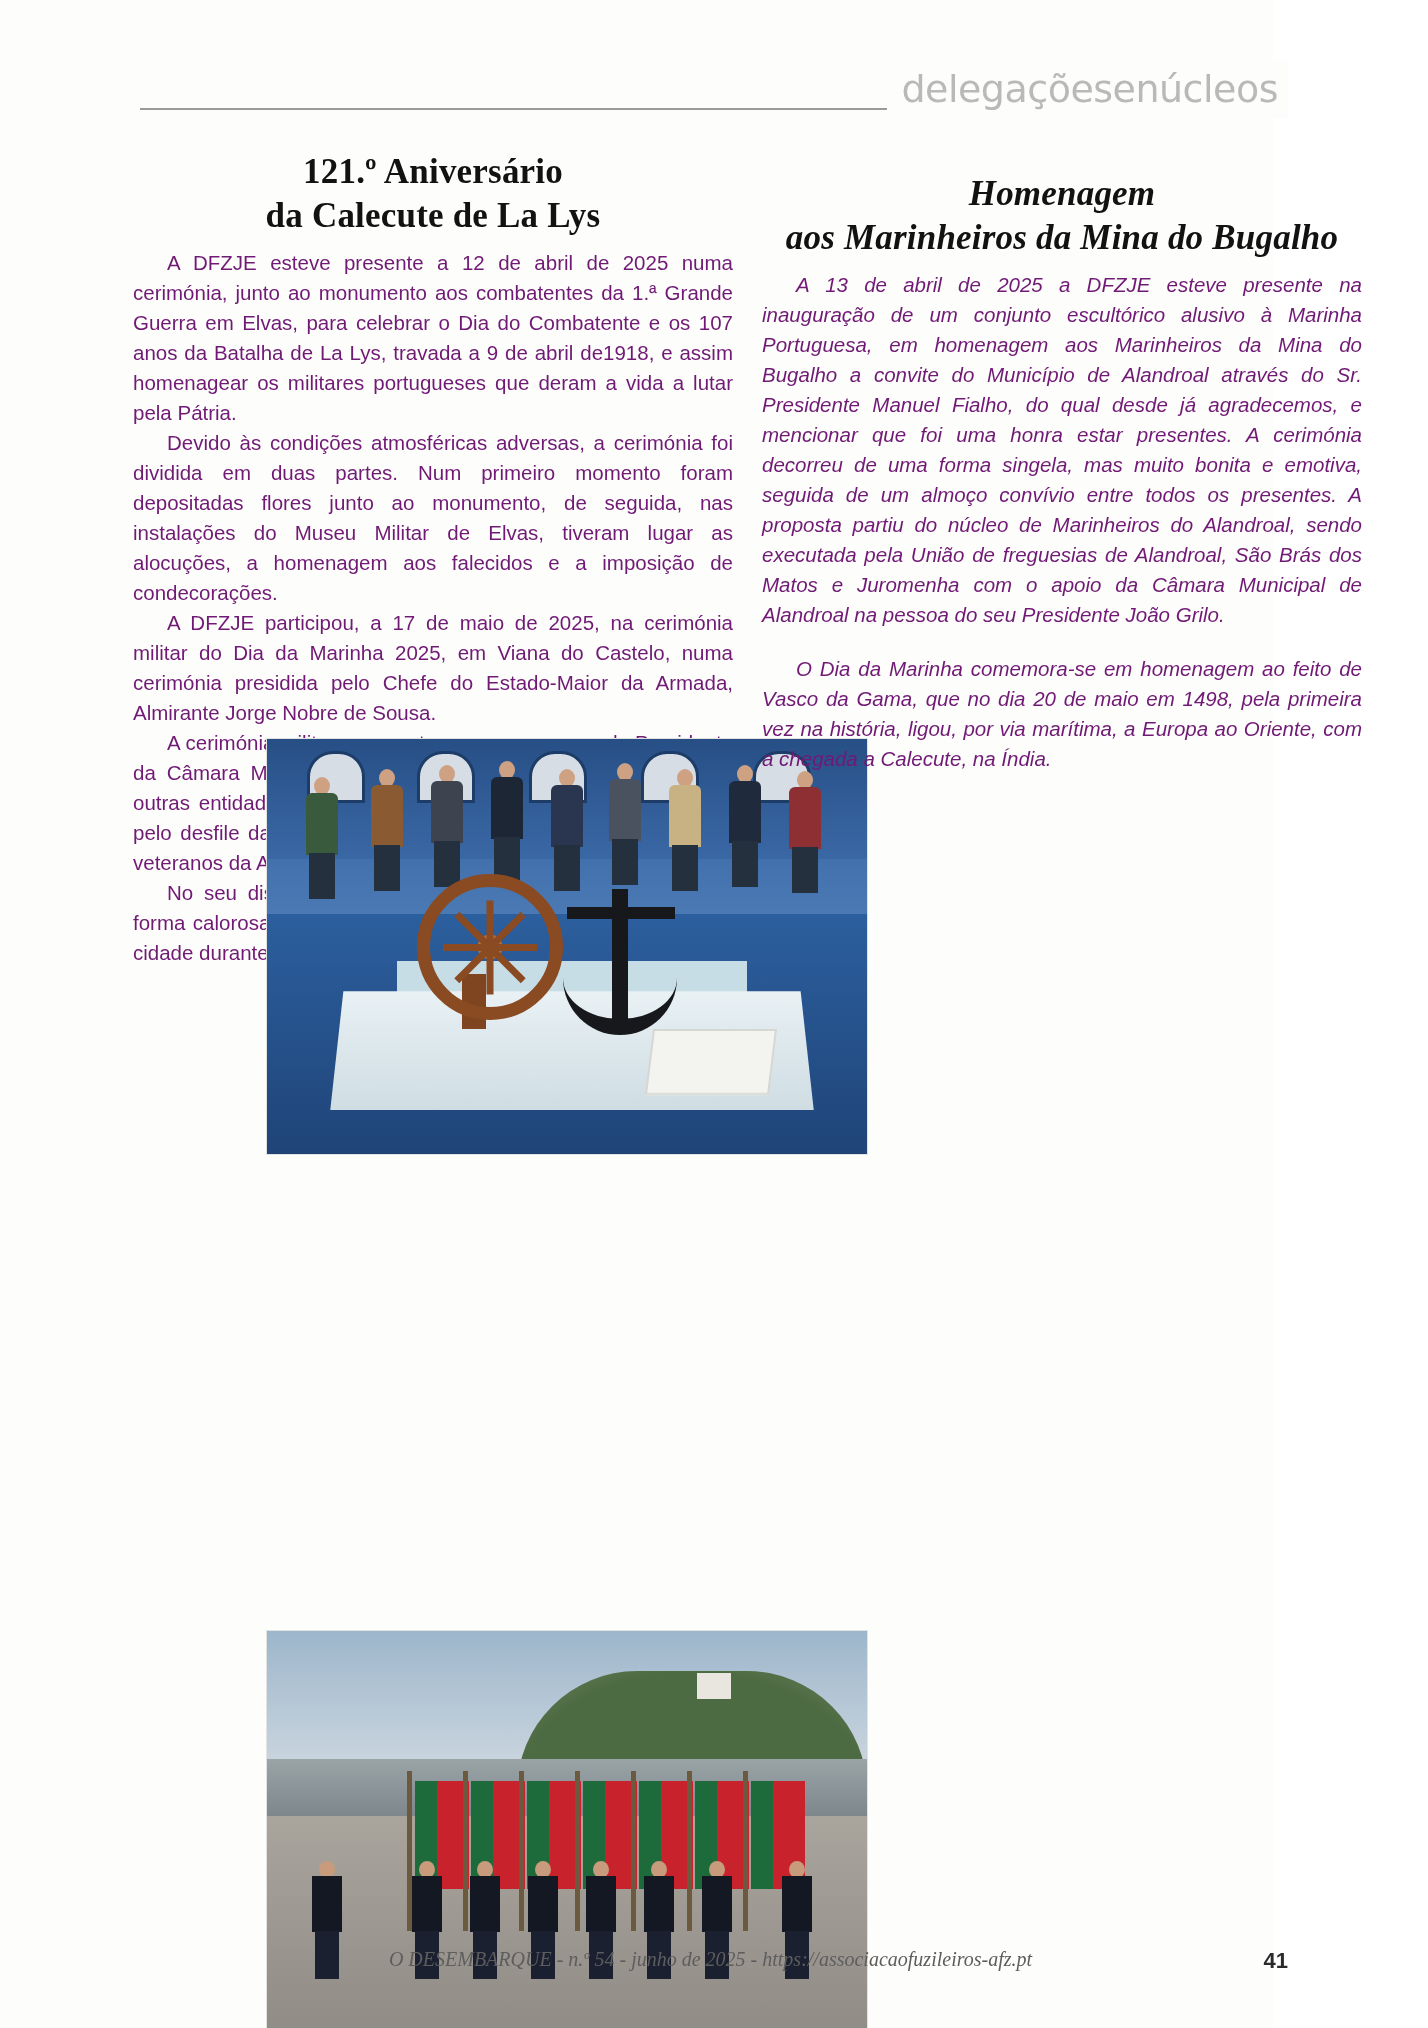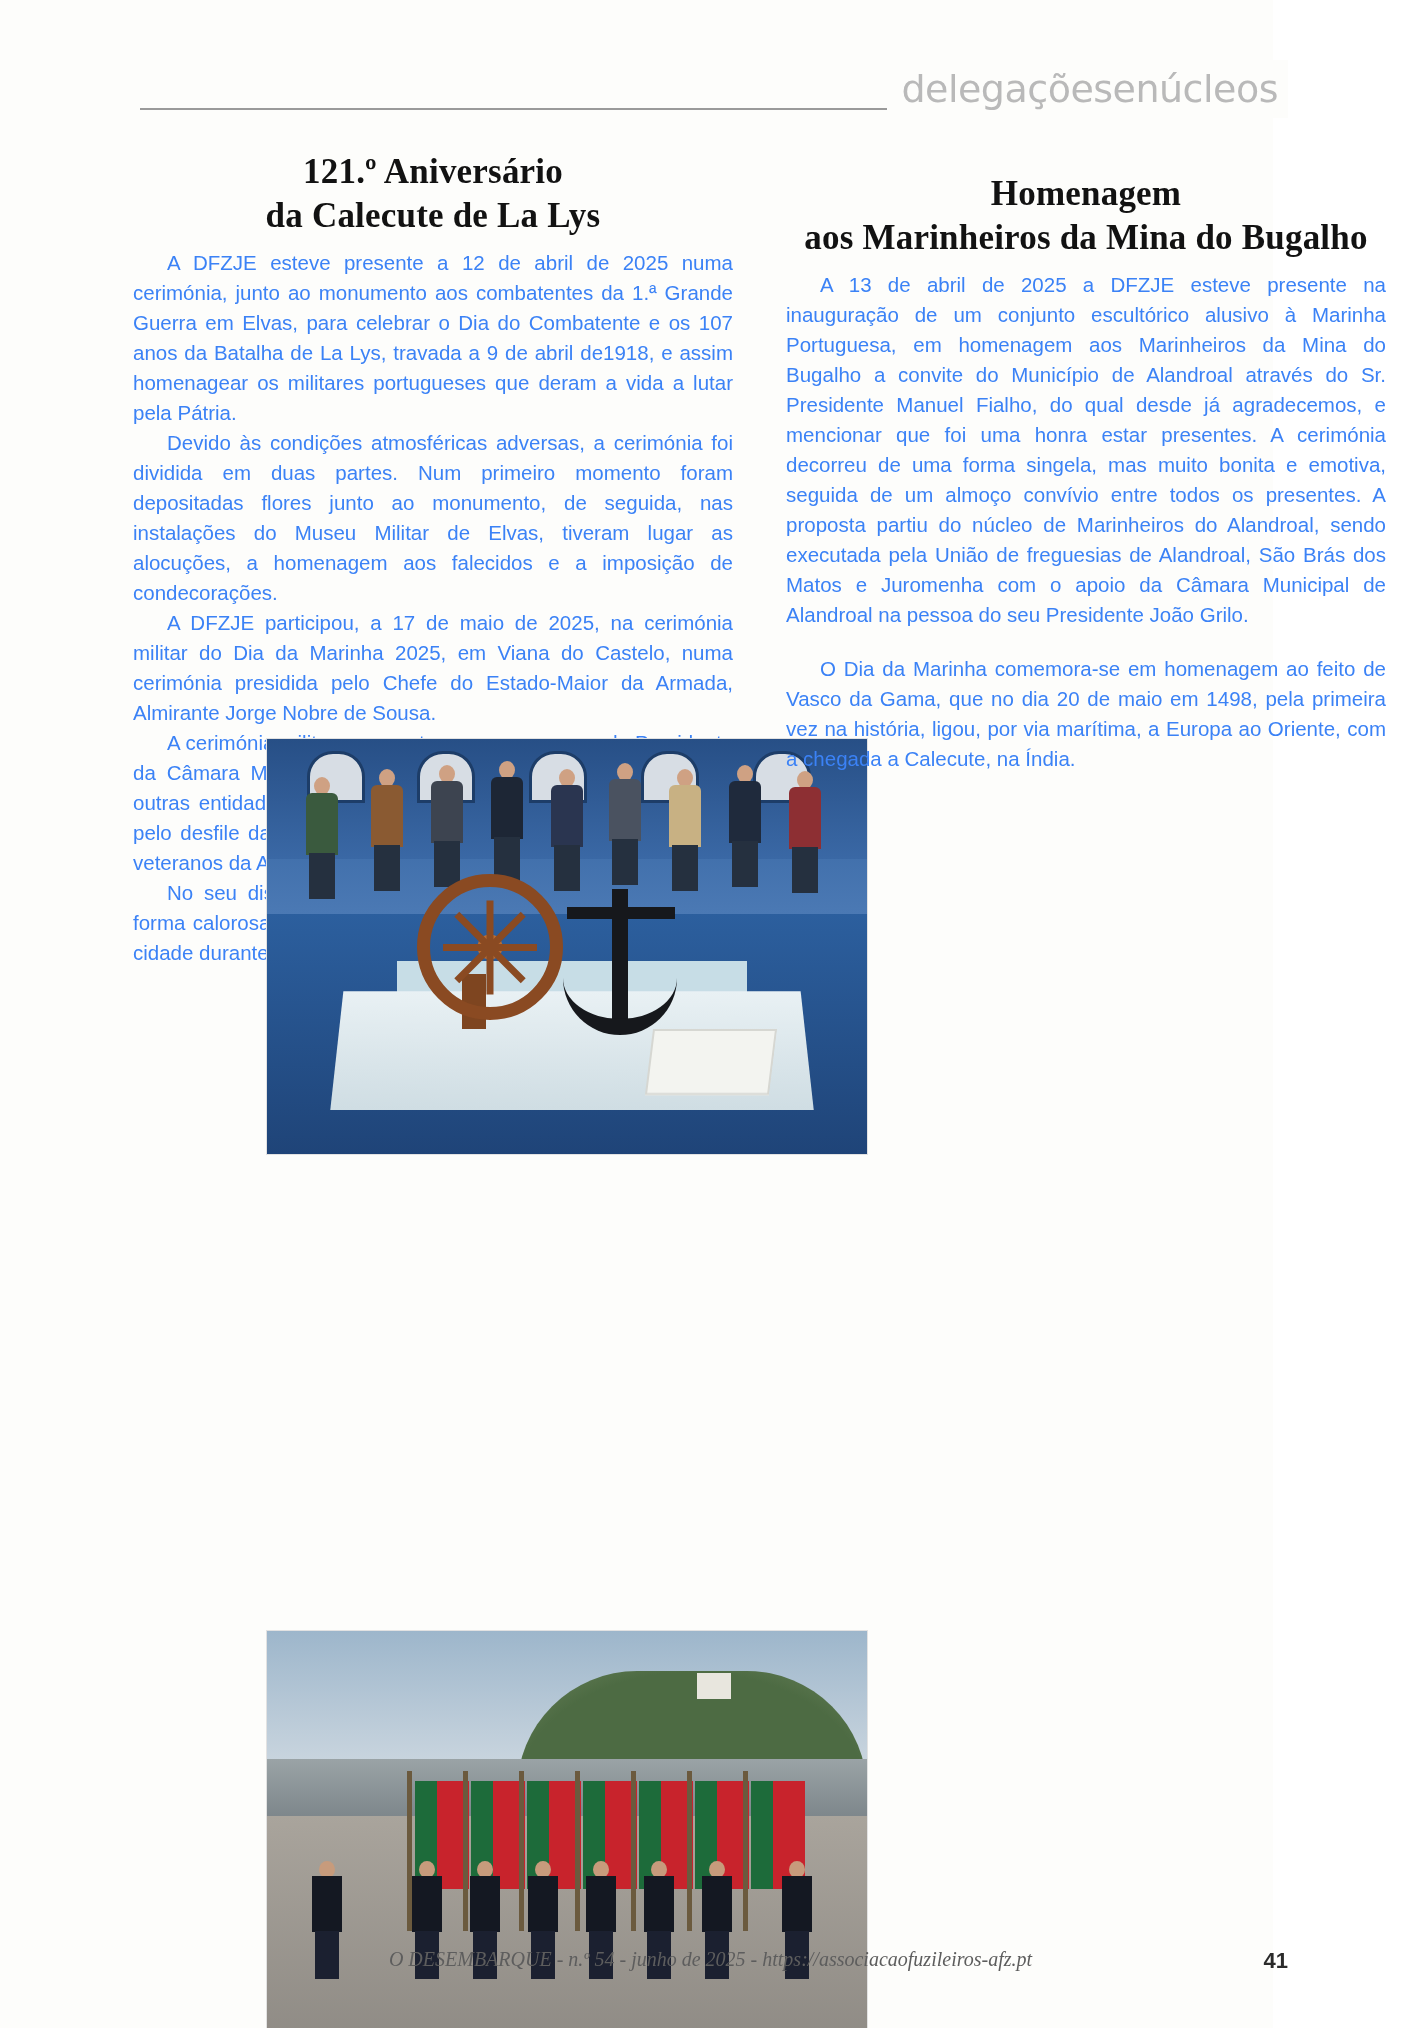--- a/index.html
+++ b/index.html
@@ -53,40 +53,40 @@
     z-index: 2;
   }
 
   
   .col {
     position: absolute;
     top: 150px;
     width: 600px;
   }
   .col-left { left: 133px; }
-  .col-right { left: 786px; }
+  .col-right { left: 762px; font-style: italic; }
 
   h2.article-title {
     font-family: "Liberation Serif", serif;
     font-weight: bold;
     font-size: 35px;
     line-height: 44px;
     text-align: center;
     margin: 0 0 10px 0;
     color: #121212;
     letter-spacing: 0.2px;
   }
   p.body {
     font-family: "Liberation Sans", sans-serif;
     font-size: 20.5px;
     line-height: 30px;
     text-align: justify;
     margin: 0;
     text-indent: 34px;
-    color: #3b82f6;
+    color: #701a75;
     hyphens: auto;
   }
   p.body.nofirst { text-indent: 34px; }
 
   .photo {
     position: relative;
     overflow: hidden;
     background: #cfd6dc;
     border: 1px solid #e2e2e2;
   }

